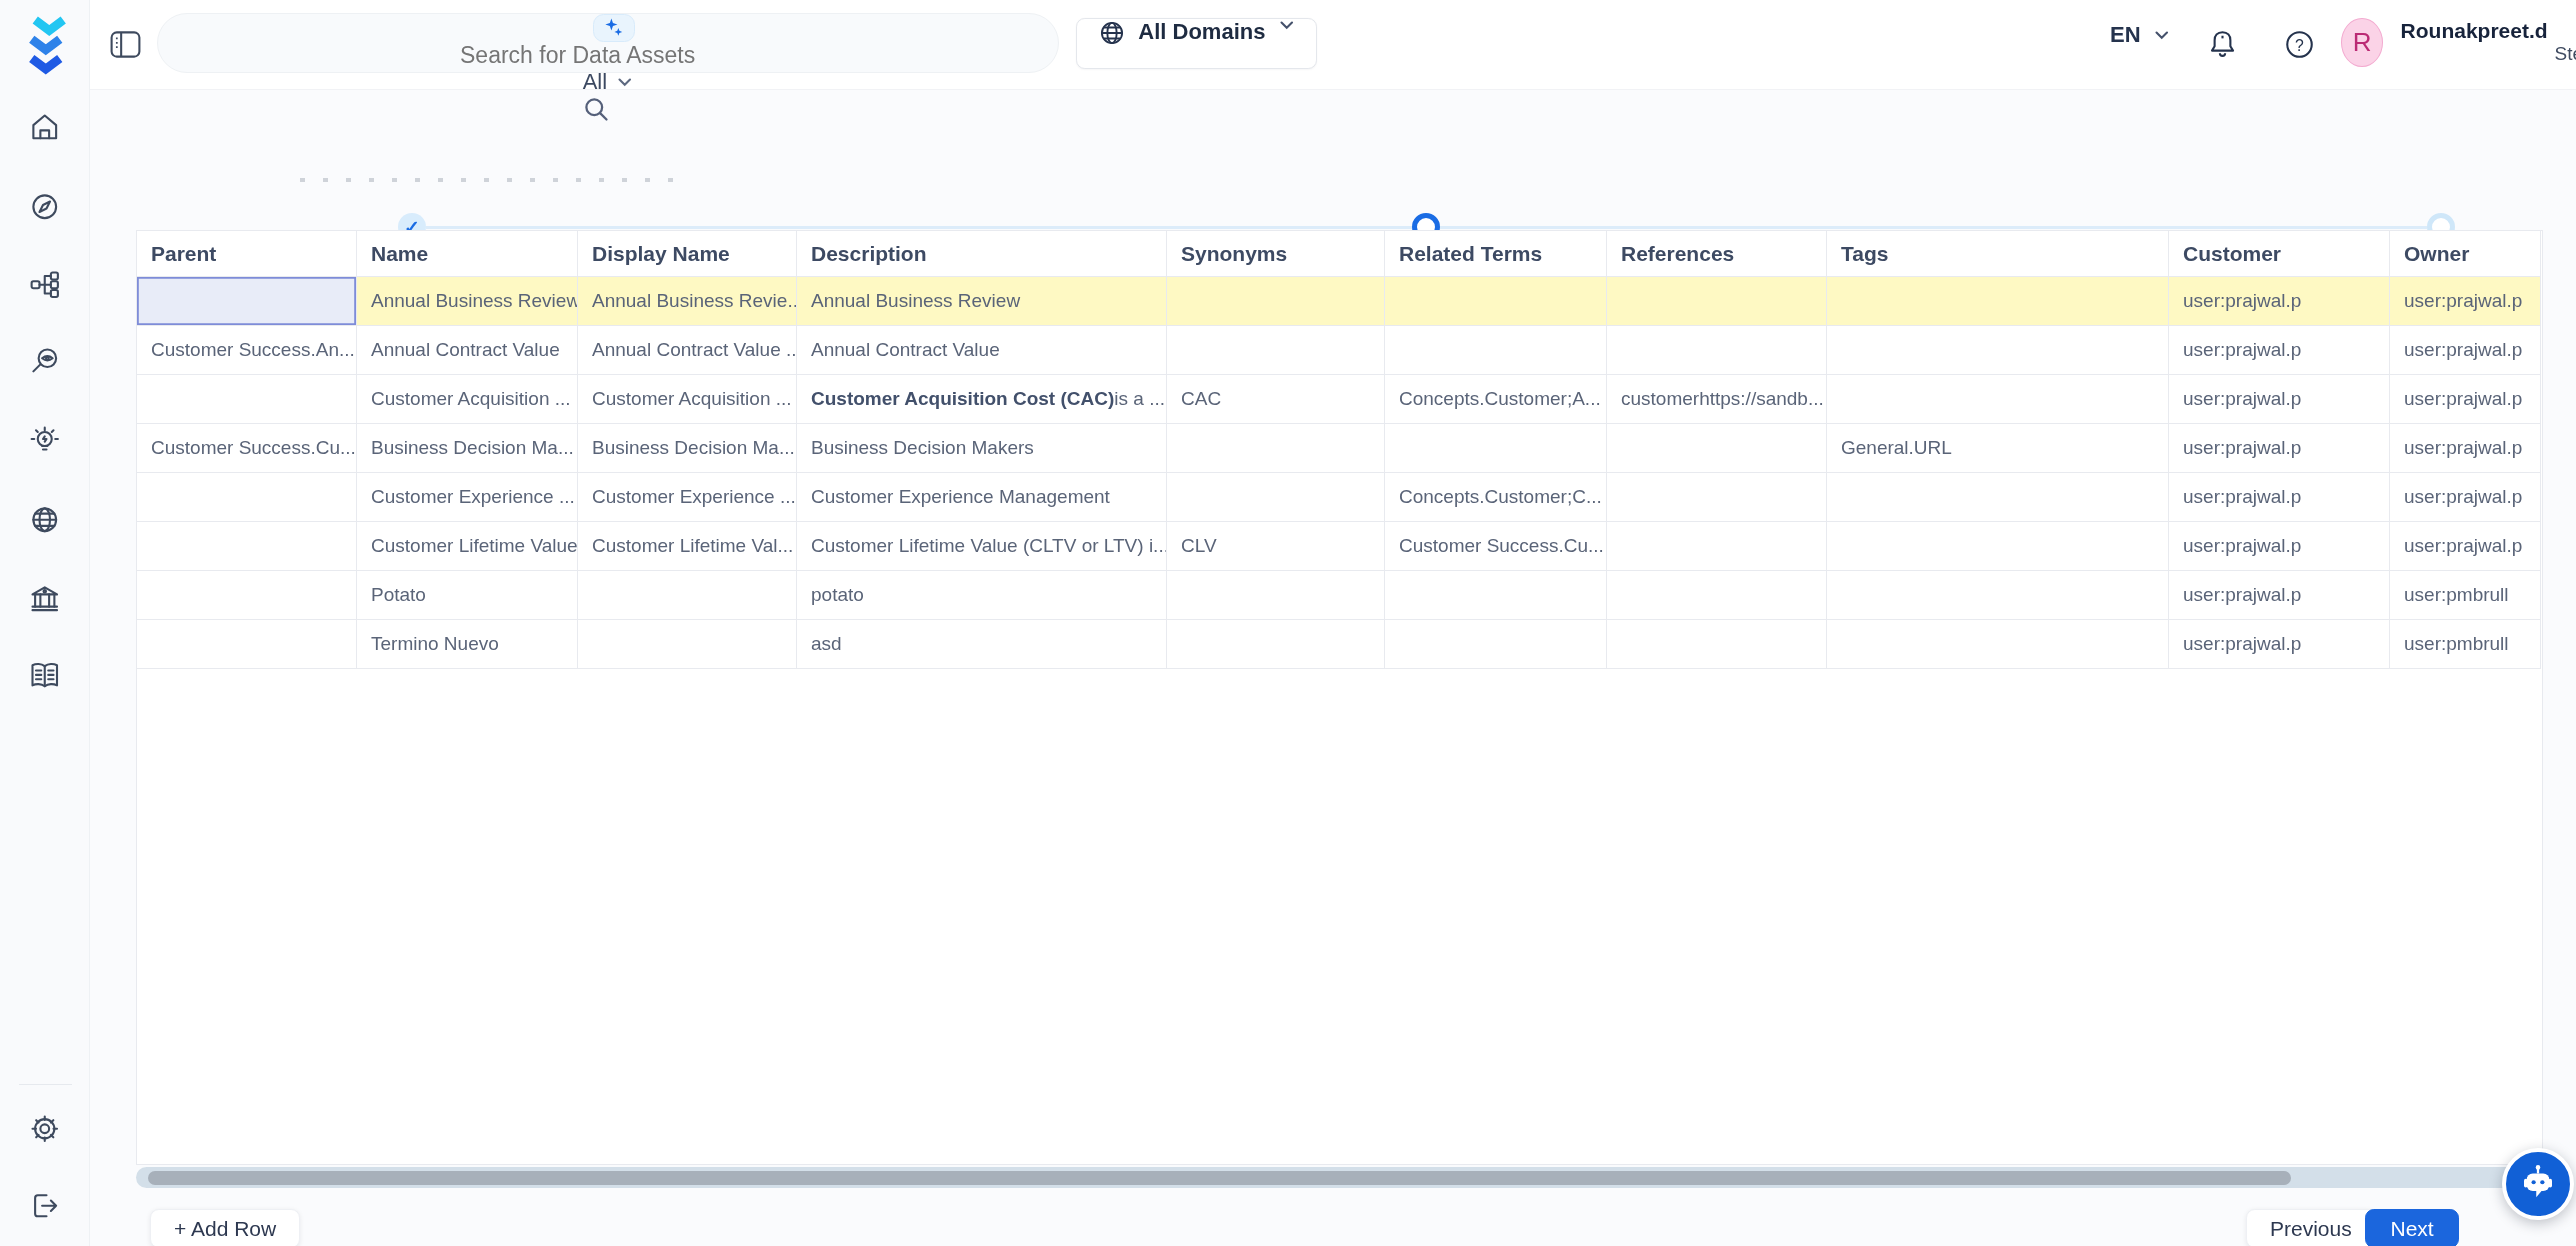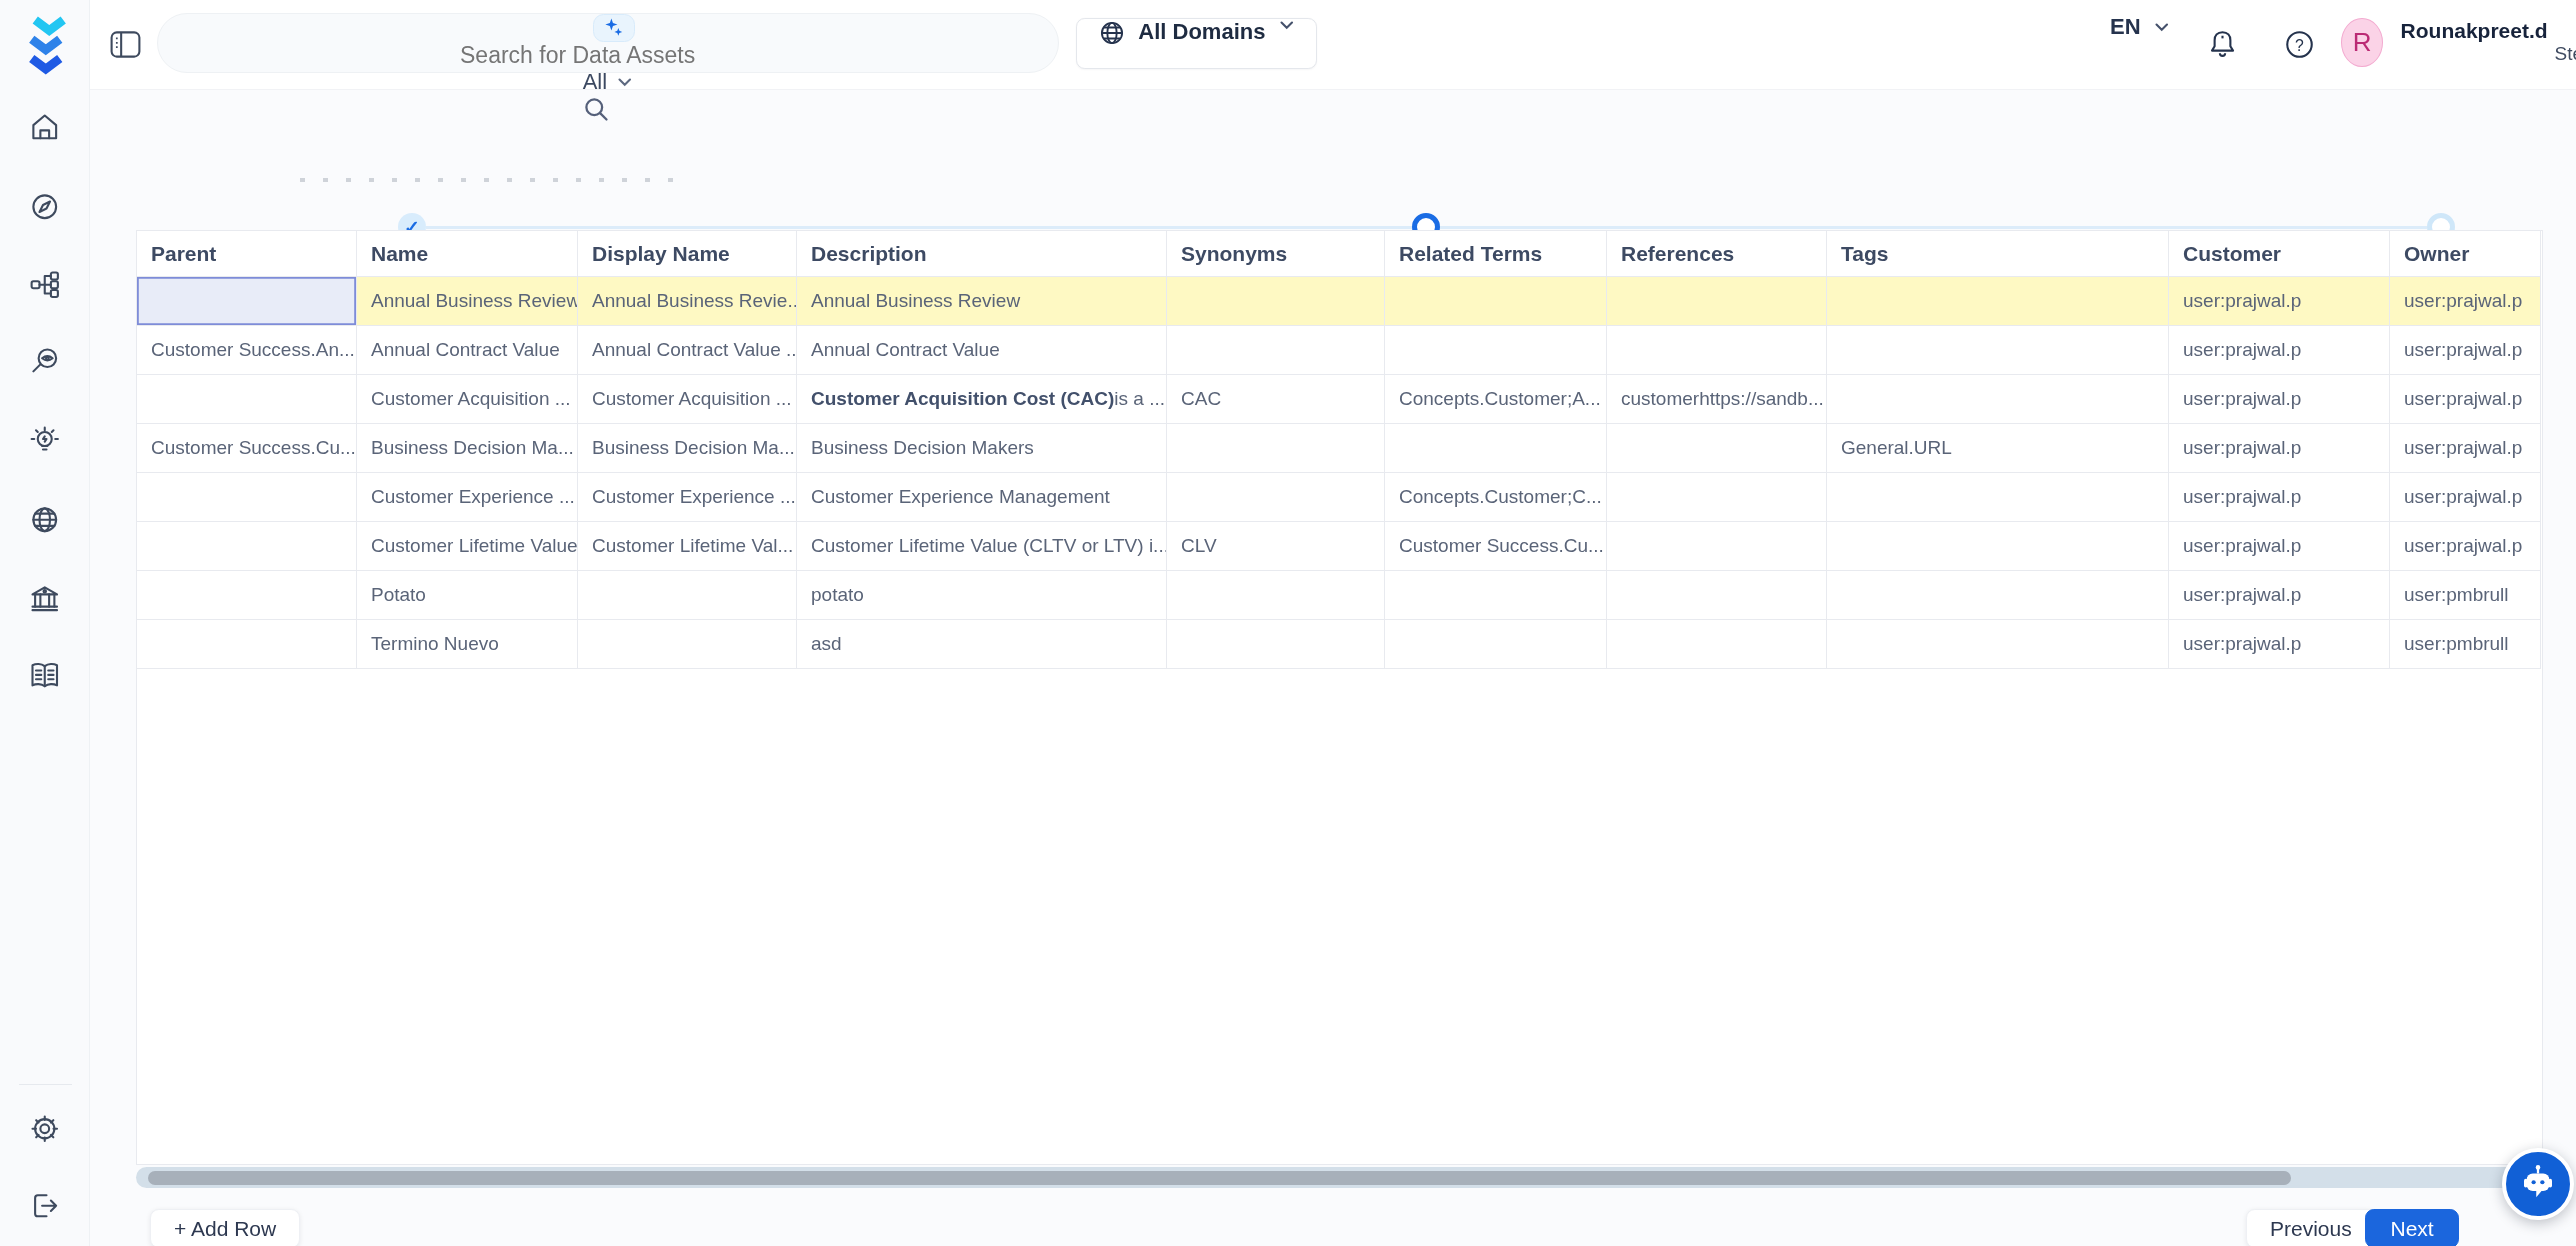--- a/index.html
+++ b/index.html
@@ -31,21 +31,21 @@
                         outline:none; font-family:"Liberation Sans", sans-serif; }
   .scope { display:flex; align-items:center; gap:8.8px; font-size:22px; color:#3c4961; cursor:pointer; }
   .search-divider2 { width:0.9px; height:35px; background:#e3e7ed; margin:0 23px; }
   .search-go { margin-right:24.5px; background:none; border:none; cursor:pointer; }
 
   .domains-btn { position:absolute; left:986px; top:17.5px; height:51px; padding:0 21px;
                  background:#ffffff; border:0.9px solid #e4e7ec; border-radius:8.8px;
                  box-shadow:0 0.9px 1.8px rgba(16,24,40,.04);
                  display:flex; gap:12.3px; font-size:22px; font-weight:600; color:#1e2b41; cursor:pointer; }
 
-  .lang-btn { position:absolute; left:2020px; top:14px; display:flex; align-items:center; gap:12px;
+  .lang-btn { position:absolute; left:2020px; top:22px; display:flex; align-items:center; gap:12px;
               font-size:22px; font-weight:600; color:#25334d; background:none; border:none; cursor:pointer; }
   .icon-btn { position:absolute; top:24.5px; width:42px; height:42px; background:none; border:none; cursor:pointer; }
   .bell-btn { left:2111px; }
   .help-btn { left:2188px; }
   .user-chip { position:absolute; left:2251px; top:17.5px; display:flex; align-items:center; gap:17.5px; cursor:pointer; }
   .avatar { width:49px; height:49px; border-radius:50%; background:#fbd3e7; border:1.8px solid #f3abd0;
             display:flex; align-items:center; justify-content:center;
             font-size:26px; color:#bb2a74; font-weight:400; }
   .user-meta { display:flex; flex-direction:row; line-height:1.25; }
   .user-name { font-size:21px; font-weight:700; color:#17233b; }

